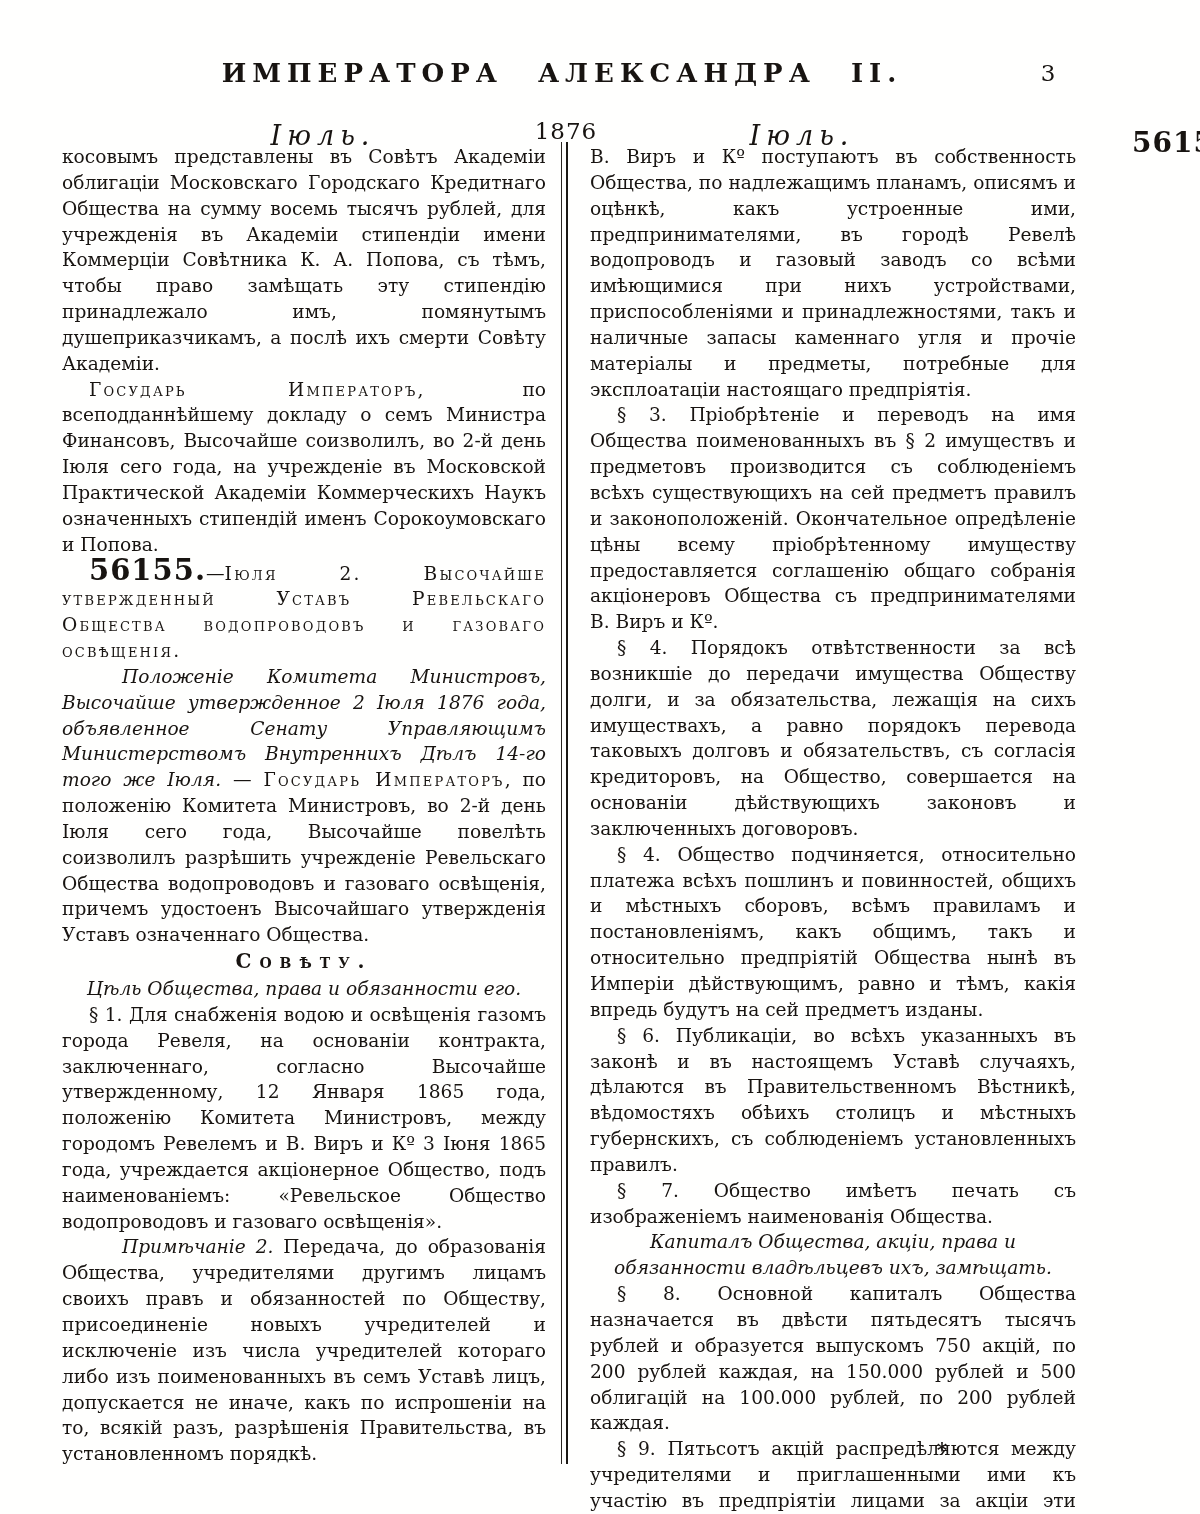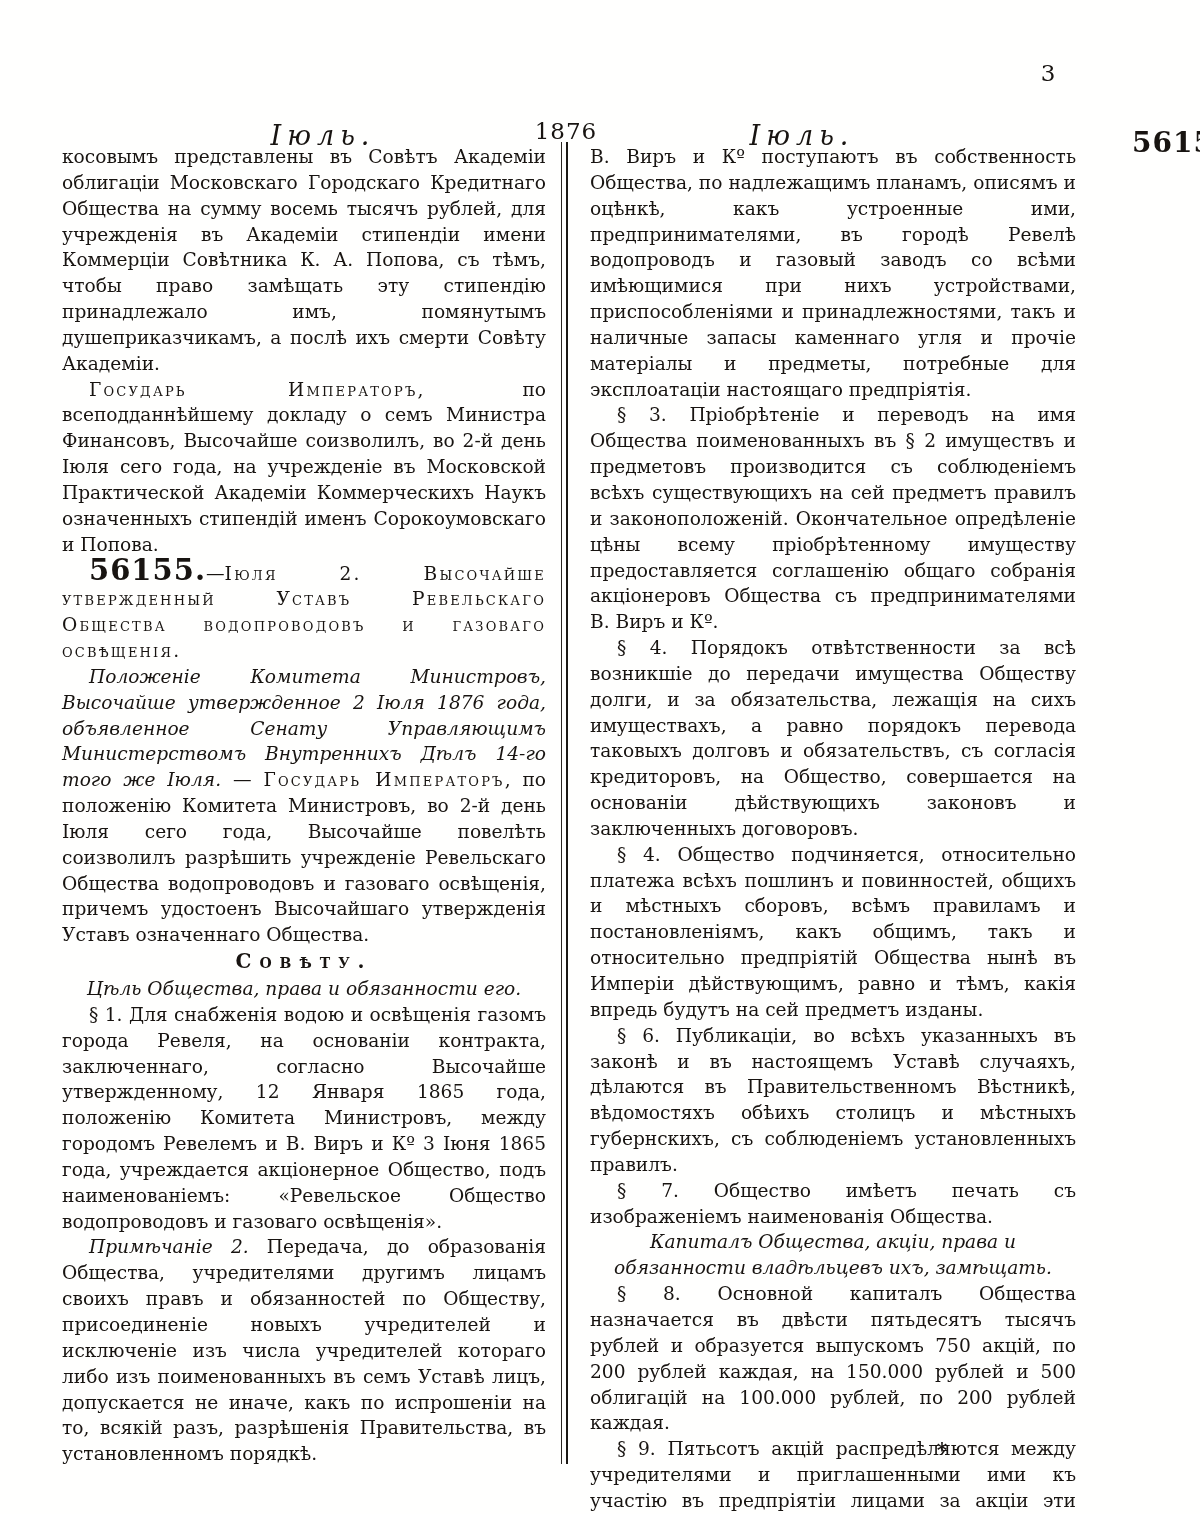--- a/index.html
+++ b/index.html
@@ -64,34 +64,35 @@
     font-weight:bold; font-variant:small-caps;
     font-size:20px; letter-spacing:8px;
     padding:1px 0;
   }
   p.para.center-italic {
     text-align:center; text-indent:0;
     font-style:italic;
   }
 
   .run-n {}
-  .run-i { font-style:italic; }
+  .run-i { font-style:italic;margin-left:33px; }
   .run-c { font-variant:small-caps; letter-spacing:2.2px; }
   .run-num { font-weight:bold; font-size:29px; letter-spacing:1px; }
 
   .footnote-star {
     position:absolute; top:1438px; left:922px; width:40px;
     text-align:center; font-size:20px; font-weight:bold;
   }
 </style>
 </head>
 <body>
 
 <div id="page">
 
+  <div class="running-title">ИМПЕРАТОРА АЛЕКСАНДРА II.</div>
   <div class="page-number">3</div>
 
   <div class="sub-month left">Іюль.</div>
   <div class="sub-year">1876</div>
   <div class="sub-month right">Іюль.</div>
 
   <div class="margin-number">56155</div>
 
   <div class="divider-a"></div>
   <div class="divider-b"></div>

